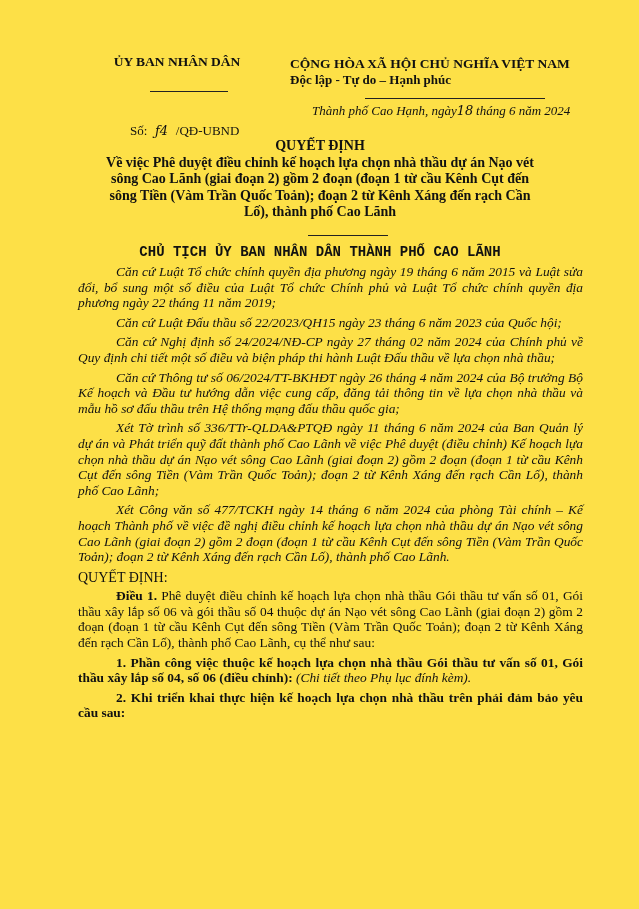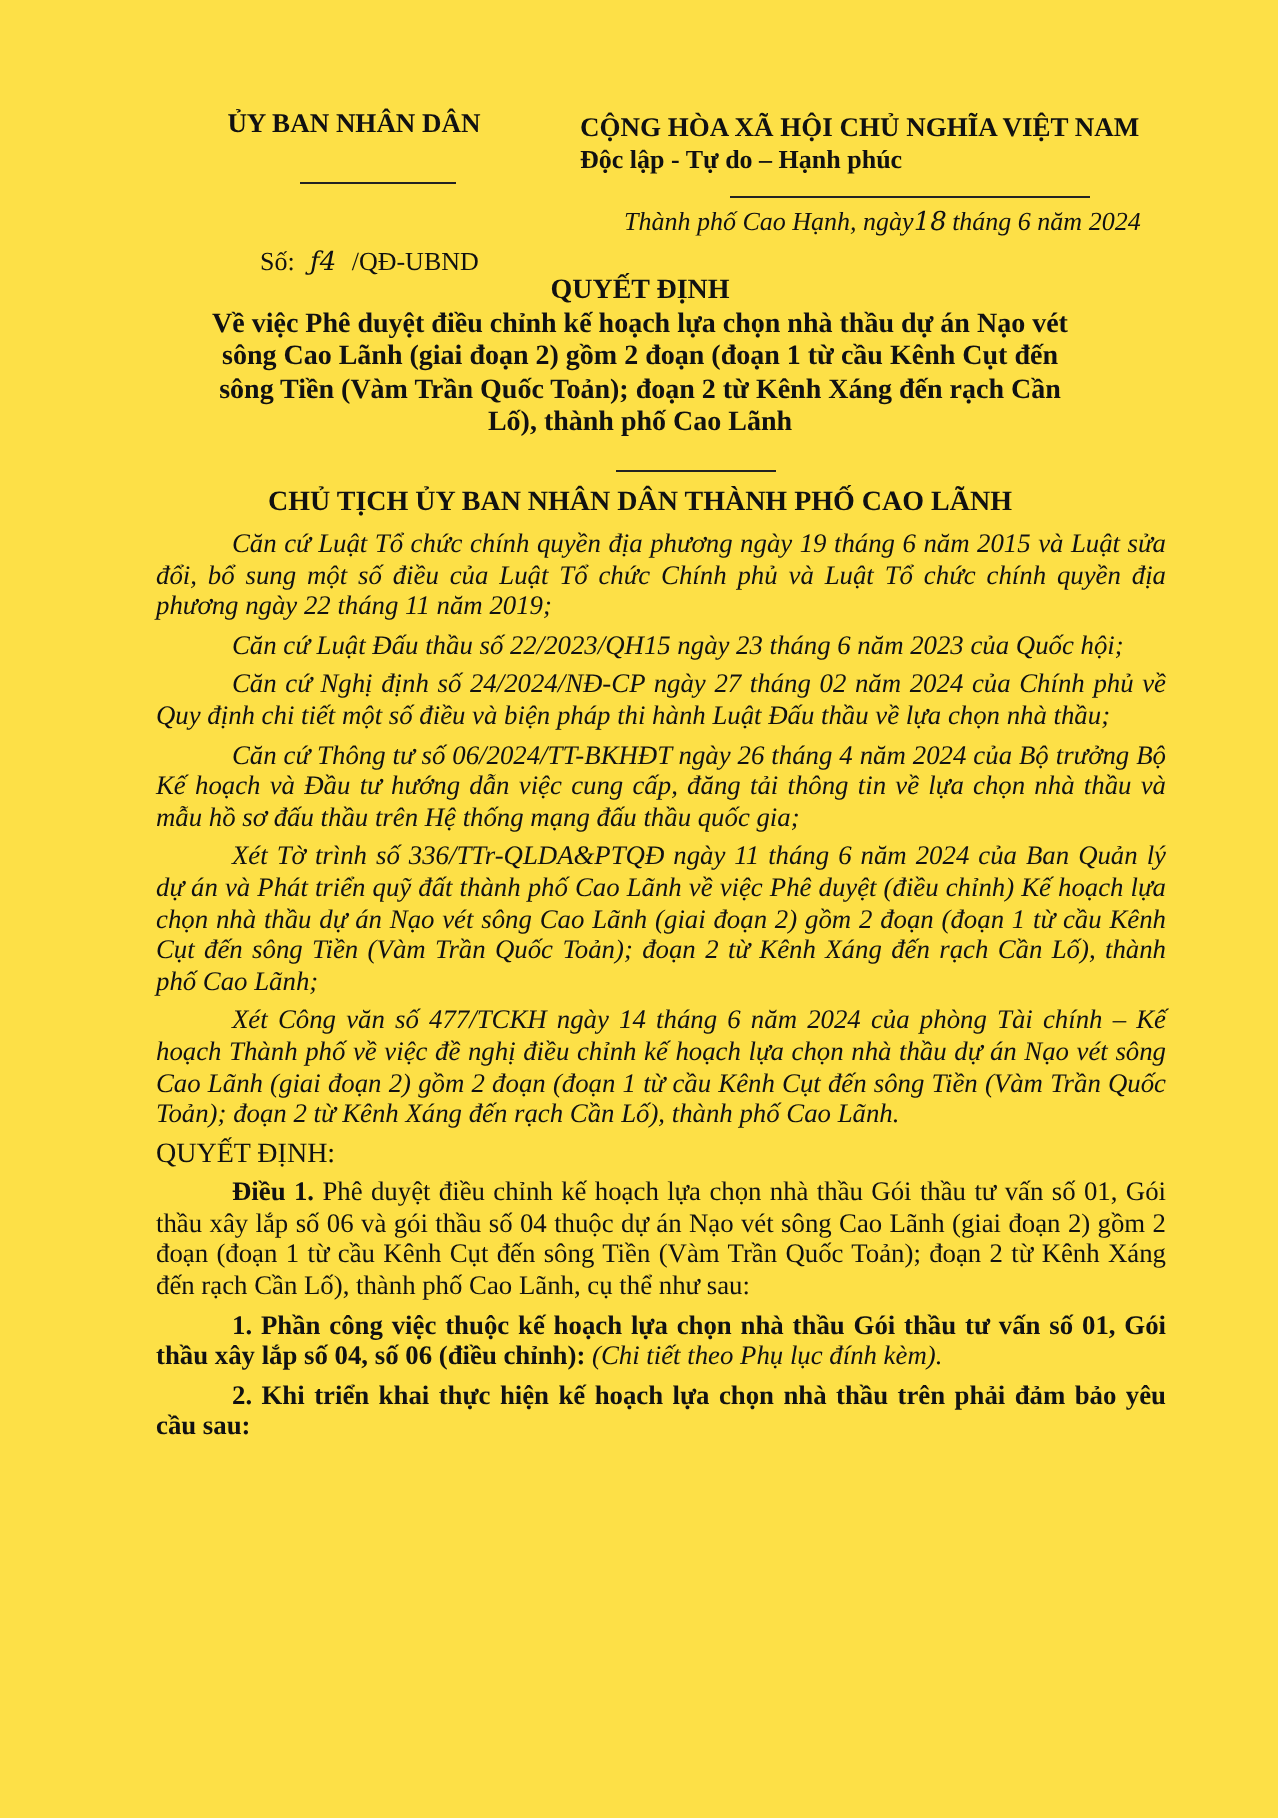--- a/index.html
+++ b/index.html
@@ -85,20 +85,21 @@
       line-height: 16.5px;
     }
     .title .main { font-size: 14px; }
     .chairman {
       position: absolute;
       left: 60px; top: 244px;
       width: 520px;
       text-align: center;
       font-weight: bold;
       font-size: 14px;
+      font-family: Liberation Mono, monospace;
     }
 
     
     .body {
       position: absolute;
       left: 78px; top: 264px;
       width: 505px;
       font-size: 13.4px;
       line-height: 15.6px;
     }

